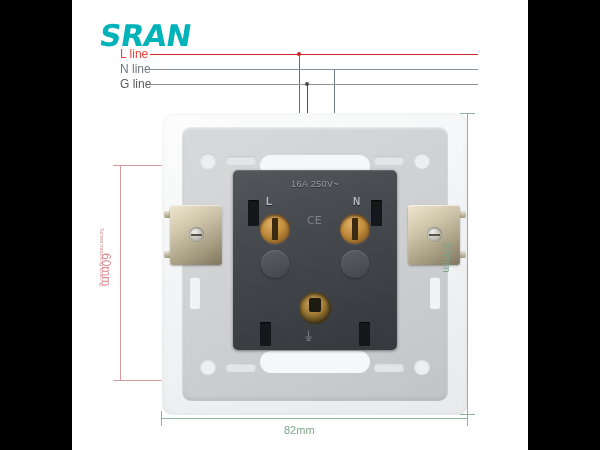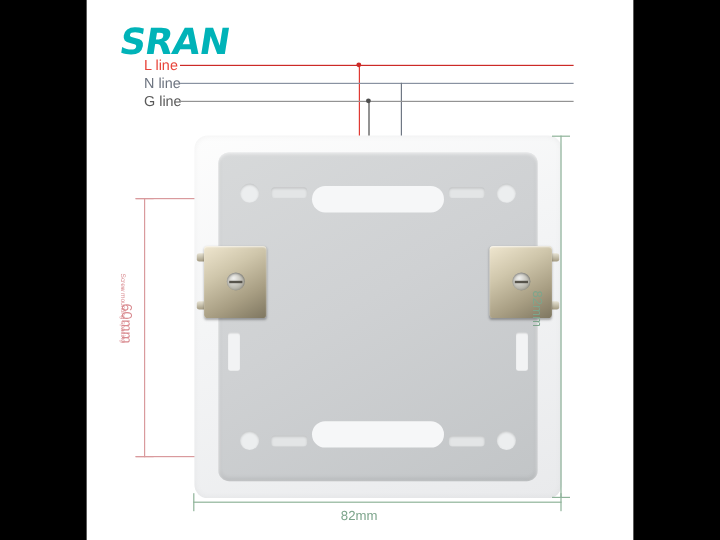--- a/index.html
+++ b/index.html
@@ -411,20 +411,36 @@
         <div class="claw-plate"></div>
         <div class="claw-screw"></div>
       </div>
       <div id="claw-right" class="claw">
         <div class="claw-arm"></div>
         <div class="claw-arm claw-arm2"></div>
         <div class="claw-plate"></div>
         <div class="claw-screw"></div>
       </div>
 
+      <div id="module">
+        <div id="module-rating">16A 250V~</div>
+        <div id="vent-tl" class="vent"></div>
+        <div id="vent-tr" class="vent"></div>
+        <div id="vent-bl" class="vent"></div>
+        <div id="vent-br" class="vent"></div>
+        <div id="term-l-letter" class="term-letter">L</div>
+        <div id="term-n-letter" class="term-letter">N</div>
+        <div id="ce-mark">CE</div>
+        <div id="term-l" class="terminal"></div>
+        <div id="term-n" class="terminal"></div>
+        <div id="boss-l" class="boss"></div>
+        <div id="boss-n" class="boss"></div>
+        <div id="term-g"></div>
+        <div id="earth-symbol">⏚</div>
+      </div>
 
     </div>
 
     <div id="dimv-green-t1" class="dim-green-line"></div>
     <div id="dimv-green-t2" class="dim-green-line"></div>
     <div id="dimv-green" class="dim-green-line"></div>
     <div id="dimv-green-text" class="dim-green-text">82mm</div>
 
     <div id="dimh-green-t1" class="dim-green-line"></div>
     <div id="dimh-green-t2" class="dim-green-line"></div>

